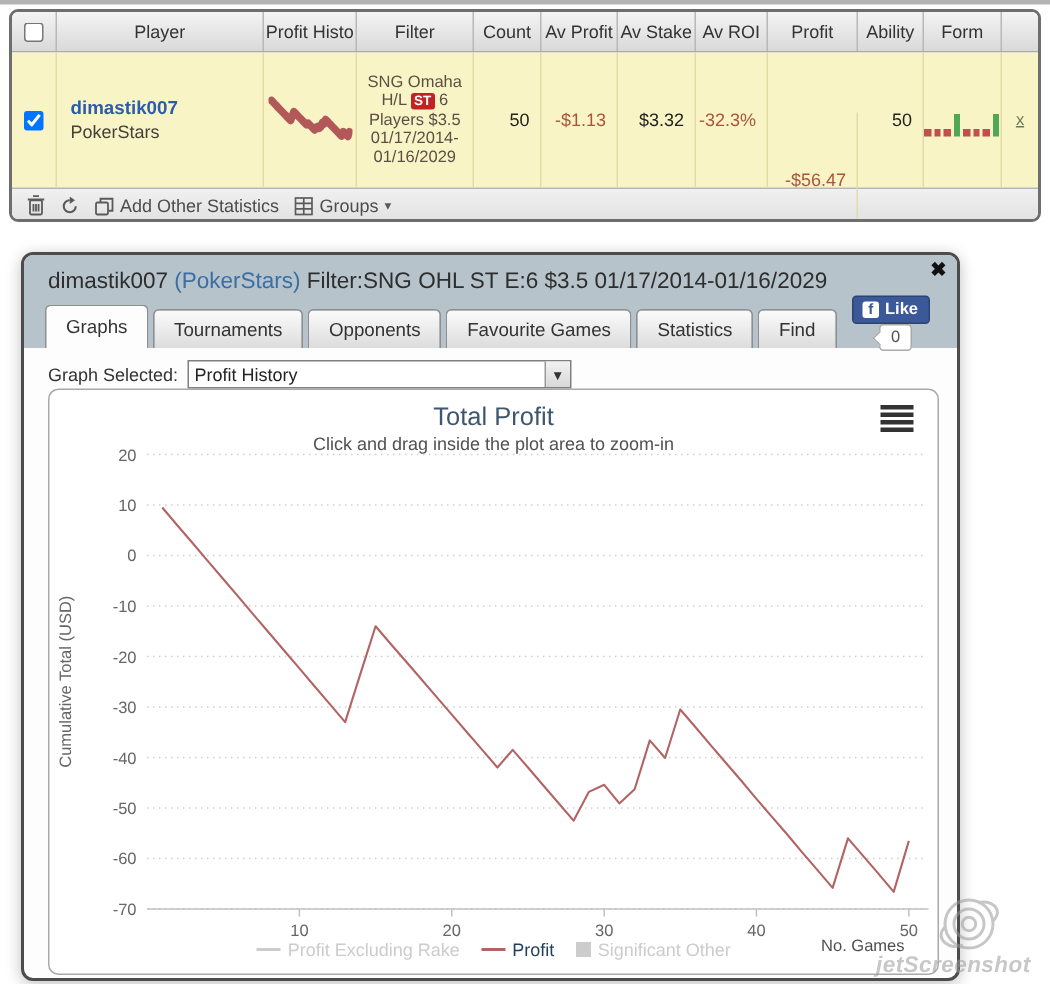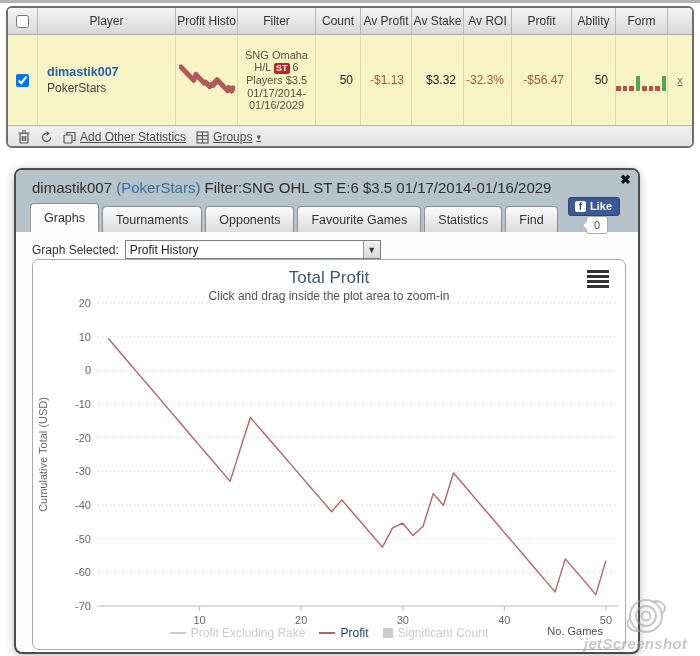--- a/index.html
+++ b/index.html
@@ -24,21 +24,21 @@
   #player-cell { flex-direction:column; align-items:flex-start; justify-content:center; padding-left:9px; }
   #player-name { color:#2b5cad; font-weight:bold; font-size:12.5px; text-decoration:none; cursor:pointer; }
   #player-site { color:#44413a; font-size:12px; margin-top:2px; }
   #filter-cell { font-size:11px; color:#5d4f45; text-align:center; line-height:12.5px; padding:1px 2px; flex-wrap:wrap; }
   .st-badge { display:inline-block; background:#c32222; color:#fff; font-size:9px; font-weight:bold; padding:0 2px; border-radius:2px; line-height:11px; }
   #form-cell { gap:1px; align-items:flex-end; padding-bottom:34px; }
   #form-cell .blk-loss { width:5px; height:5px; background:#c0504d; margin-right:1px; }
   #form-cell .blk-win  { width:5px; height:15px; background:#53a653; margin-right:1px; }
   #remove-link { color:#6c7a5d; font-size:11px; text-decoration:underline; cursor:pointer; }
   #table-toolbar { height:23px; background:linear-gradient(#f0f0f0,#e2e2e2); border-top:1px solid #b5b5b5; display:flex; align-items:center; gap:10px; padding-left:10px; font-size:12px; color:#4d4d4d; }
-  .tool { display:flex; align-items:center; gap:4px; cursor:pointer;text-decoration:underline; }
+  .tool { display:flex; align-items:center; gap:4px; cursor:pointer; }
   .tool svg { display:block; }
 
   
   #dialog { left:14px; top:168px; width:626px; height:486px; background:#fdfdfd; border:2px solid #4c4c4c; border-radius:8px; box-shadow:0 2px 10px rgba(0,0,0,.25); }
   #dialog-header { position:absolute; left:0; top:0; width:100%; height:62px; background:#b6c3ca; border-radius:6px 6px 0 0; }
   #dialog-title { position:absolute; left:16px; top:9px; font-size:15px; color:#2e2e2e; white-space:nowrap; }
   #dialog-title .site { color:#3a6ea5; }
   #dialog-close { position:absolute; right:7px; top:2px; font-size:13px; font-weight:bold; color:#111; cursor:pointer; }
   #fb-like { position:absolute; right:18px; top:27px; display:flex; align-items:center;flex-direction:column; }
   #fb-like-btn { background:#3b5998; border:1px solid #2d4373; border-radius:3px; color:#fff; font-size:11px; font-weight:bold; padding:2px 7px 3px 6px; display:flex; align-items:center; gap:4px; cursor:pointer; }
@@ -113,21 +113,21 @@
       </div>
       <div class="td" id="filter-cell" style="width:78px;">
         <span><span>SNG Omaha H/L</span>
           <span class="st-badge">ST</span>
           <span>6 Players $3.5 01/17/2014-01/16/2029</span></span>
       </div>
       <div class="td num" style="width:45px;">50</div>
       <div class="td num neg" style="width:51px;">-$1.13</div>
       <div class="td num" style="width:52px;">$3.32</div>
       <div class="td num neg" style="width:48px;">-32.3%</div>
-      <div class="td num neg" style="width:60px;">-$56.47</div>
+      <div class="td num neg" style="width:60px;margin-top:40px;">-$56.47</div>
       <div class="td num" style="width:44px;">50</div>
       <div class="td" id="form-cell" style="width:52px;">
           <div class="blk-loss"></div>
           <div class="blk-loss"></div>
           <div class="blk-loss"></div>
           <div class="blk-win"></div>
           <div class="blk-loss"></div>
           <div class="blk-loss"></div>
           <div class="blk-loss"></div>
           <div class="blk-win"></div>
@@ -261,21 +261,21 @@
           <span class="lg-item">
             <span class="lg-line"></span>
             <span class="lg-muted">Profit Excluding Rake</span>
           </span>
           <span class="lg-item">
             <span class="lg-line" style="border-top-color: rgb(178, 100, 100);"></span>
             <span class="lg-on">Profit</span>
           </span>
           <span class="lg-item">
             <span class="lg-box"></span>
-            <span class="lg-muted">Significant Count</span>
+            <span class="lg-muted">Significant Other</span>
           </span>
         </div>
       <div id="xaxis-title">No. Games</div>
     </div>
   </div>
 
   <div id="watermark" class="abs">
     <svg width="116" height="58" viewBox="0 0 116 58">
       <g fill="none" stroke="#9a9a9a" stroke-width="2">
         <circle cx="62" cy="20" r="16"></circle>

